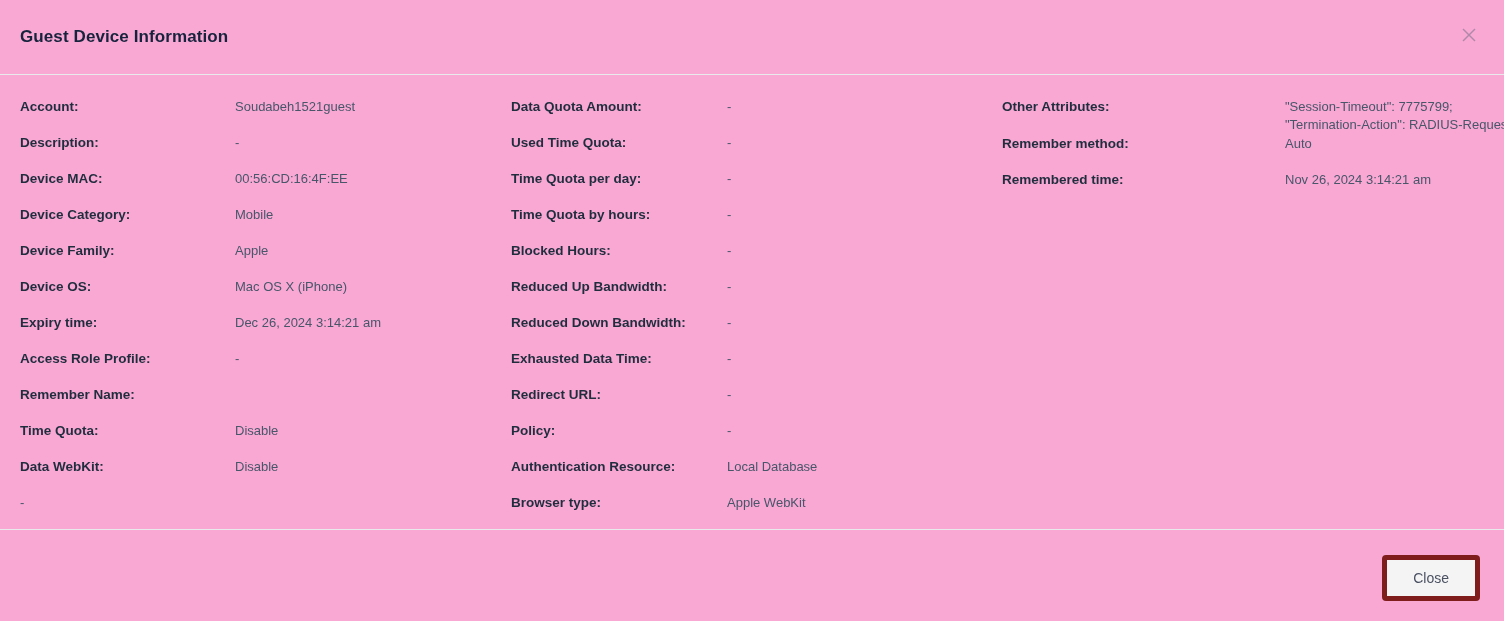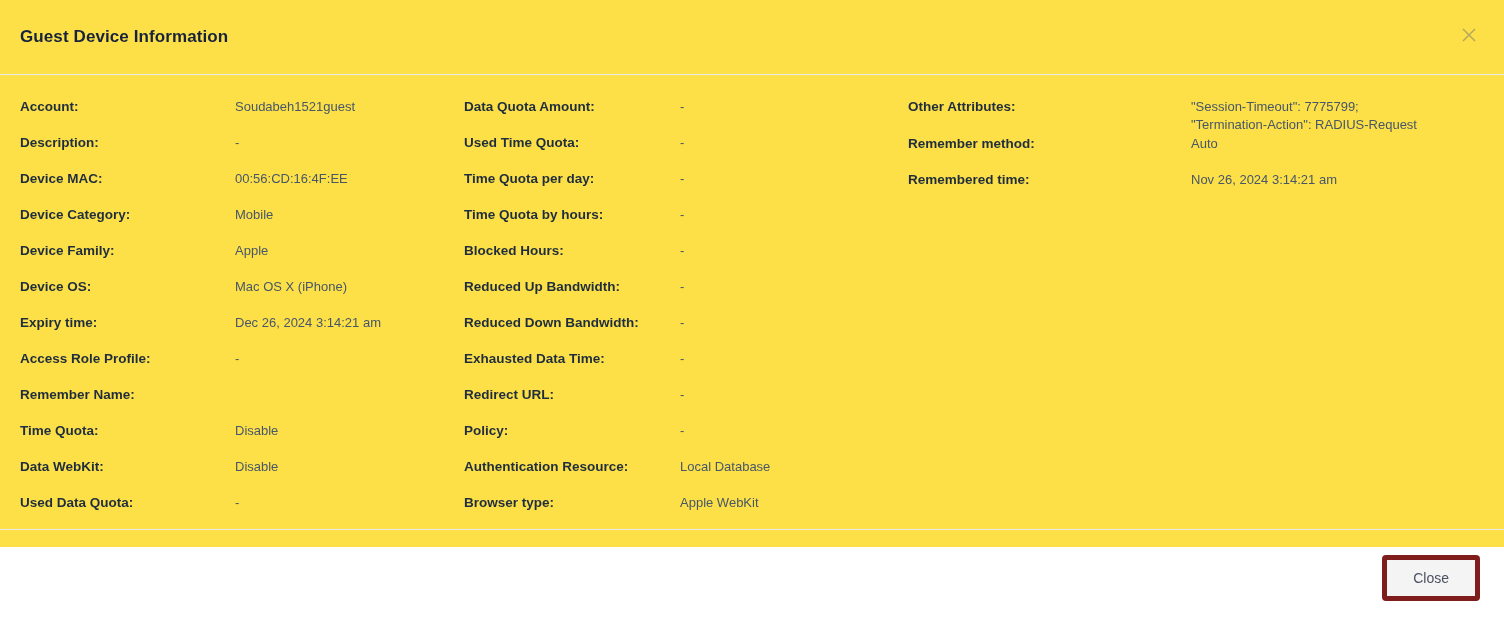--- a/index.html
+++ b/index.html
@@ -8,24 +8,24 @@
     padding: 0;
     width: 1504px;
     height: 621px;
     background: #ffffff;
     font-family: "Liberation Sans", sans-serif;
     color: #1f2d3d;
     overflow: hidden;
   }
   .dialog {
     width: 1504px;
-    height: 547px;
+    height: 621px;
     display: flex;
     flex-direction: column;
-    background: #fde047;
+    background: #f9a8d4;
   }
   .dialog-header {
     height: 75px;
     min-height: 75px;
     border-bottom: 1px solid #e8eaec;
     display: flex;
     align-items: center;
     padding: 0 20px;
     position: relative;
   }
@@ -45,20 +45,21 @@
     opacity: 0.45;
   }
   .close-icon svg { display: block; }
 
   .dialog-body {
     flex: 1;
     padding: 22px 20px 0 20px;
     border-bottom: 1px solid #e8eaec;
     display: flex;
     align-items: flex-start;
+    gap: 47px;
   }
   .col {
     display: flex;
     flex-direction: column;
   }
   .col-1 { width: 444px; }
   .col-2 { width: 444px; }
   .col-3 { width: 560px; }
 
   .field {
@@ -161,21 +162,20 @@
       </div>
       <div class="field">
         <div class="label">Time Quota:</div>
         <div class="value">Disable</div>
       </div>
       <div class="field">
         <div class="label">Data WebKit:</div>
         <div class="value">Disable</div>
       </div>
       <div class="field">
-        <div class="label">Used Data Quota:</div>
         <div class="value">-</div>
       </div>
     </div>
 
     <div class="col col-2">
       <div class="field">
         <div class="label">Data Quota Amount:</div>
         <div class="value">-</div>
       </div>
       <div class="field">

